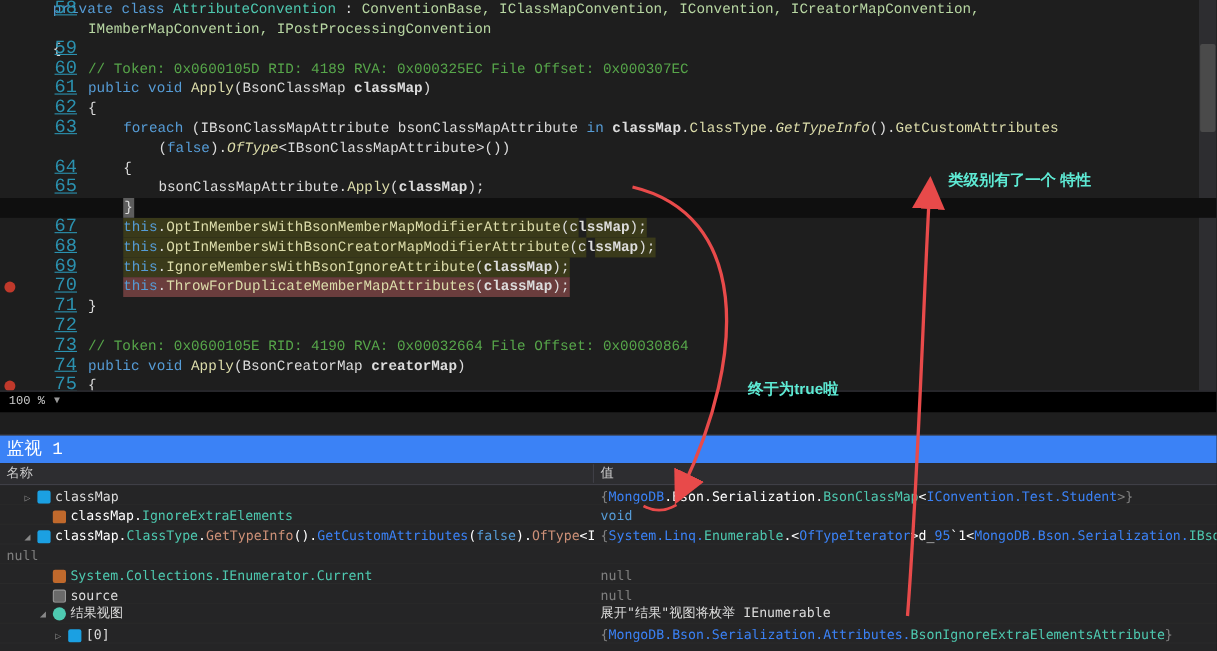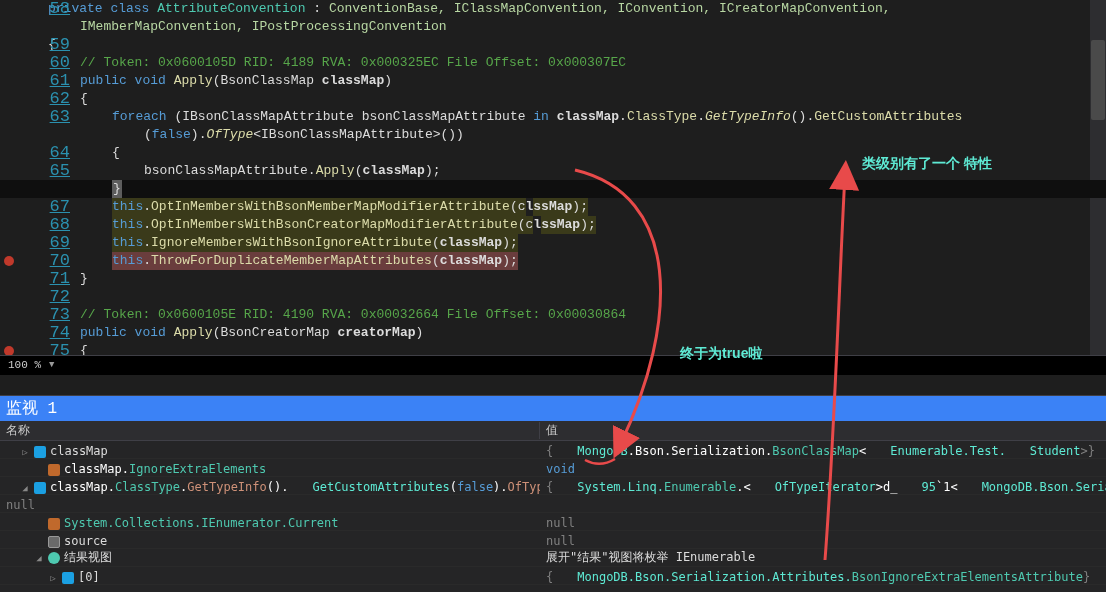--- a/index.html
+++ b/index.html
@@ -35,21 +35,21 @@
 .exp { color:#888; font-size:9px; margin-right:4px; display:inline-block; width:10px; text-align:center; cursor:pointer; }
 .indent1 { padding-left:14px; display:inline-block; }
 .indent2 { padding-left:28px; display:inline-block; }
 .indent3 { padding-left:42px; display:inline-block; }
 .ico { display:inline-block; width:12px; height:12px; margin-right:4px; vertical-align:middle; }
 .ico-obj { background:#1ba0e2; border-radius:2px; }
 .ico-prop { background:#c0692c; border-radius:2px; }
 .ico-source { background:#6a6a6a; border:1px solid #999; border-radius:2px; }
 .ico-res { background:#4ec9b0; border-radius:50%; }
 .txt-teal { color:#4ec9b0; }
-.txt-yellow { color:#5eead4;margin-left:24px; }
+.txt-yellow { color:#3b82f6; }
 .txt-orange { color:#ce9178; }
 .txt-gray { color:#808080; }
 .txt-blue { color:#569cd6; }
 .txt-white { color:#fff; }
 .annotation { position:absolute; color:#5eead4; font-family:'Microsoft YaHei',sans-serif; font-size:14px; font-weight:700; z-index:50; pointer-events:none; }
 svg.arrows { position:absolute; top:0; left:0; width:1106px; height:592px; z-index:40; pointer-events:none; }
 .vscroll { position:absolute; right:0; top:0; width:16px; height:375px; background:#2d2d30; }
 .vthumb { width:14px; margin:1px; background:#4a4a4a; height:80px; margin-top:40px; border-radius:2px; }
 </style>
 </head>
@@ -88,21 +88,21 @@
 
 <div class="watch-pane">
   <div class="watch-title">监视 1</div>
   <div class="watch-hdr">
     <div class="col-name">名称</div>
     <div class="col-val">值</div>
   </div>
   <div id="watch-body">
       <div class="watch-row">
         <div class="wr-name"><span class="indent1"><span class="exp">▷</span><span class="ico ico-obj"></span><span>classMap</span></span></div>
-        <div class="wr-val"><span class="txt-gray">{</span><span class="txt-yellow">MongoDB</span><span class="txt-white">.</span><span class="txt-white">Bson.Serialization.</span><span class="txt-teal">BsonClassMap</span><span class="txt-white">&lt;</span><span class="txt-yellow">Enumerable.Test.</span><span class="txt-yellow">Student</span><span class="txt-gray">&gt;}</span></div>
+        <div class="wr-val"><span class="txt-gray">{</span><span class="txt-yellow">MongoDB</span><span class="txt-white">.</span><span class="txt-white">Bson.Serialization.</span><span class="txt-teal">BsonClassMap</span><span class="txt-white">&lt;</span><span class="txt-yellow">IConvention.Test.</span><span class="txt-yellow">Student</span><span class="txt-gray">&gt;}</span></div>
       </div>
       <div class="watch-row">
         <div class="wr-name"><span class="indent2"><span class="exp"></span><span class="ico ico-prop"></span><span class="txt-white">classMap</span><span class="txt-white">.</span><span class="txt-teal">IgnoreExtraElements</span></span></div>
         <div class="wr-val"><span class="txt-blue">void</span></div>
       </div>
       <div class="watch-row">
         <div class="wr-name"><span class="indent1"><span class="exp">◢</span><span class="ico ico-obj"></span><span class="txt-white">classMap</span><span class="txt-white">.</span><span class="txt-teal">ClassType</span><span class="txt-white">.</span><span class="txt-orange">GetTypeInfo</span><span class="txt-white">().</span><span class="txt-yellow">GetCustomAttributes</span><span class="txt-white">(</span><span class="txt-blue">false</span><span class="txt-white">).</span><span class="txt-orange">OfType</span><span class="txt-white">&lt;IBsonClass...</span></span></div>
         <div class="wr-val"><span class="txt-gray">{</span><span class="txt-yellow">System.Linq.</span><span class="txt-teal">Enumerable</span><span class="txt-white">.&lt;</span><span class="txt-yellow">OfTypeIterator</span><span class="txt-white">&gt;d_</span><span class="txt-yellow">95</span><span class="txt-white">`1&lt;</span><span class="txt-yellow">MongoDB.Bson.Serialization.</span><span class="txt-teal">IBsonClassMap...</span></div>
       </div>
       <div class="watch-row">

